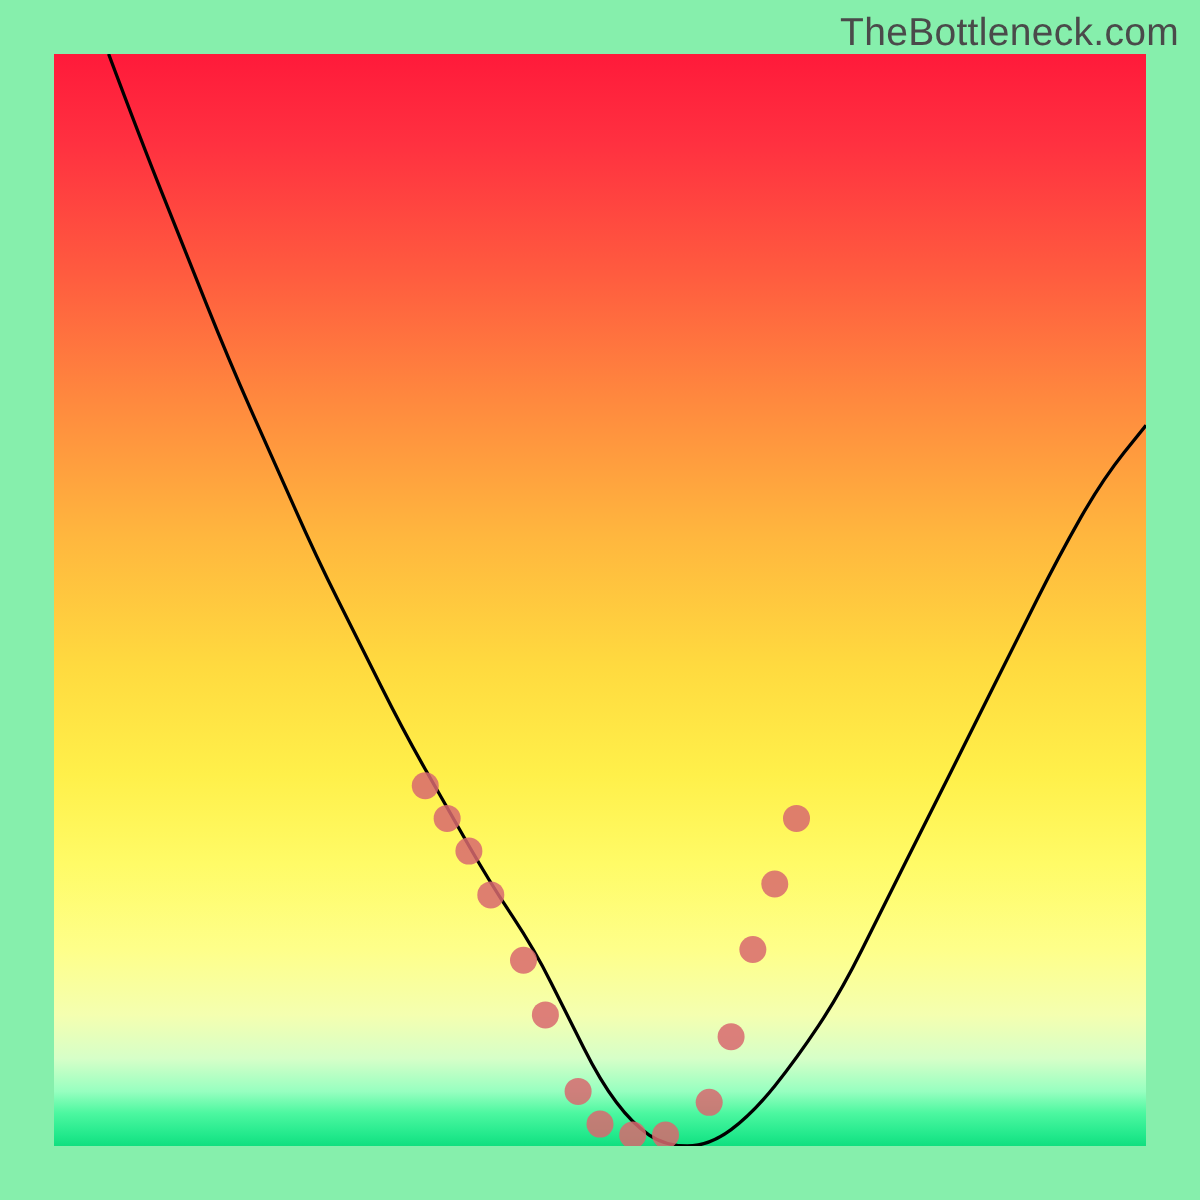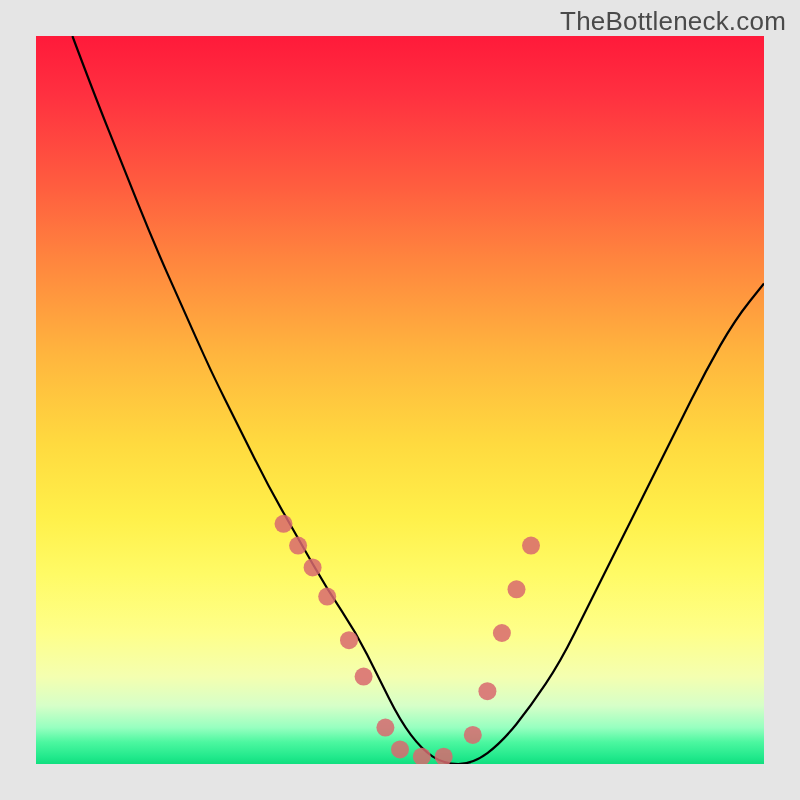--- a/index.html
+++ b/index.html
@@ -9,21 +9,21 @@
     height: 800px;
     background: #000;
     overflow: hidden;
   }
   .frame {
     position: absolute;
     top: 0;
     left: 0;
     width: 800px;
     height: 800px;
-    background: #e5e5e5;
+    background: #86efac;
   }
   .plot {
     position: absolute;
     top: 36px;
     left: 36px;
     width: 728px;
     height: 728px;
     overflow: hidden;
   }
   .gradient {

